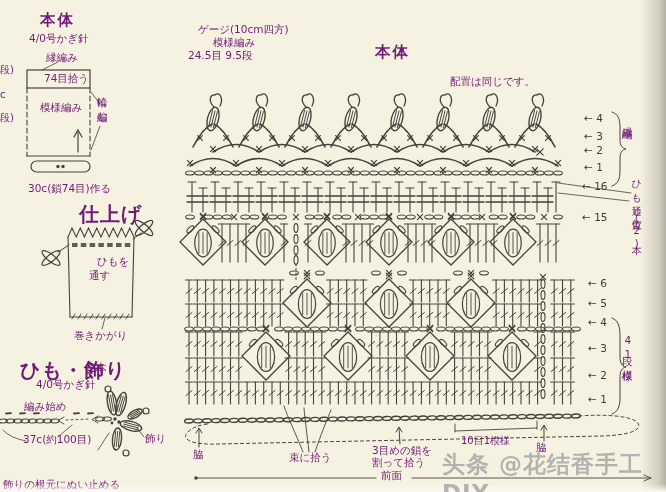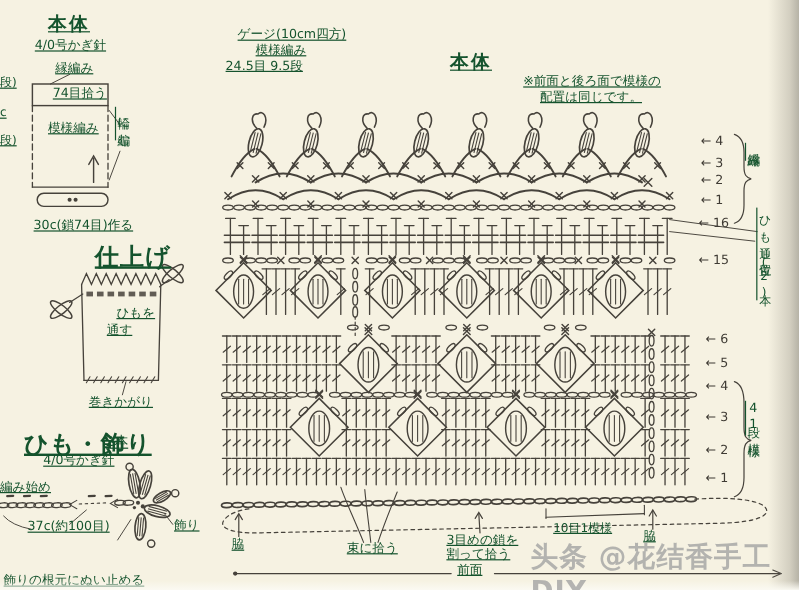--- a/index.html
+++ b/index.html
@@ -1,19 +1,19 @@
 <!DOCTYPE html>
 <html><head>
 <meta charset="utf-8">
 <style>
   html,body{margin:0;padding:0;background:#888;}
   #page{position:relative;width:666px;height:492px;overflow:hidden;
         background:#f6f2e2;font-family:"DejaVu Sans",sans-serif;}
   #art{position:absolute;left:0;top:0;z-index:1;}
-  .t{position:absolute;z-index:2;color:#14532d;white-space:nowrap;line-height:1.12;text-decoration:underline;}
+  .t{position:absolute;z-index:2;color:#701a75;white-space:nowrap;line-height:1.12;}
   .b{font-weight:bold;}
   .s10{font-size:10px;}
   .s11{font-size:10.5px;}
   .s12{font-size:11.5px;}
   .s14{font-size:20px;letter-spacing:1px;}
   .s15{font-size:15.5px;letter-spacing:2px;}
   .vert{writing-mode:vertical-rl;text-orientation:upright;letter-spacing:1px;}
   .rowlbl{position:absolute;z-index:2;font:10.5px "DejaVu Sans",sans-serif;color:#3f3b34;white-space:nowrap;}
   #watermark{position:absolute;z-index:5;font-size:23px;font-weight:bold;color:#a3a3a3;opacity:.8;letter-spacing:1px;}
   .edge-shade{position:absolute;z-index:4;right:0;top:0;width:26px;height:100%;pointer-events:none;
@@ -1303,30 +1303,29 @@
   <div class="t s10" style="left:0px;top:112px;">段)</div>
 
   <div class="t s14 b" style="left:79px;top:203px;">仕上げ</div>
   <div class="t s11" style="left:85px;top:256px;margin-left:12px;">ひもを</div>
   <div class="t s11" style="left:89px;top:270px;">通す</div>
   <div class="t s11" style="left:74px;top:330px;">巻きかがり</div>
 
   <div class="t s14 b" style="left:20px;top:359px;">ひも・飾り</div>
   <div class="t s12" style="left:88px;top:362px;">2本</div>
   <div class="t s11" style="left:36px;top:379px;">4/0号かぎ針</div>
-  <div class="t s11" style="left:0px;top:401px;">編み始め</div>
+  <div class="t s11" style="left:0px;top:401px;padding-left:24px;">編み始め</div>
   <div class="t s11" style="left:23px;top:434px;">37c(約100目)</div>
   <div class="t s11" style="left:145px;top:433px;">飾り</div>
   <div class="t s11" style="left:3px;top:479px;">飾りの根元にぬい止める</div>
 
   <div class="t s11" style="left:198px;top:24px;">ゲージ(10cm四方)</div>
   <div class="t s11" style="left:213px;top:37px;">模様編み</div>
   <div class="t s11" style="left:188px;top:50px;">24.5目  9.5段</div>
   <div class="t s15 b" style="left:375px;top:44px;">本体</div>
-  <div class="t s11" style="left:436px;top:63px;">※前面と後ろ面で模様の</div>
   <div class="t s11" style="left:450px;top:76px;">配置は同じです。</div>
 
   <div class="t s11 vert" style="left:621px;top:119px;">縁編み</div>
   <div class="t s10 vert" style="left:631px;top:173px;">ひも通し位置(2本)</div>
   <div class="t s11 vert" style="left:621px;top:334px;">4段1模様</div>
 
   <div class="t s11" style="left:193px;top:449px;">脇</div>
   <div class="t s11" style="left:289px;top:452px;">束に拾う</div>
   <div class="t s11" style="left:372px;top:445px;">3目めの鎖を</div>
   <div class="t s11" style="left:372px;top:457px;">割って拾う</div>

